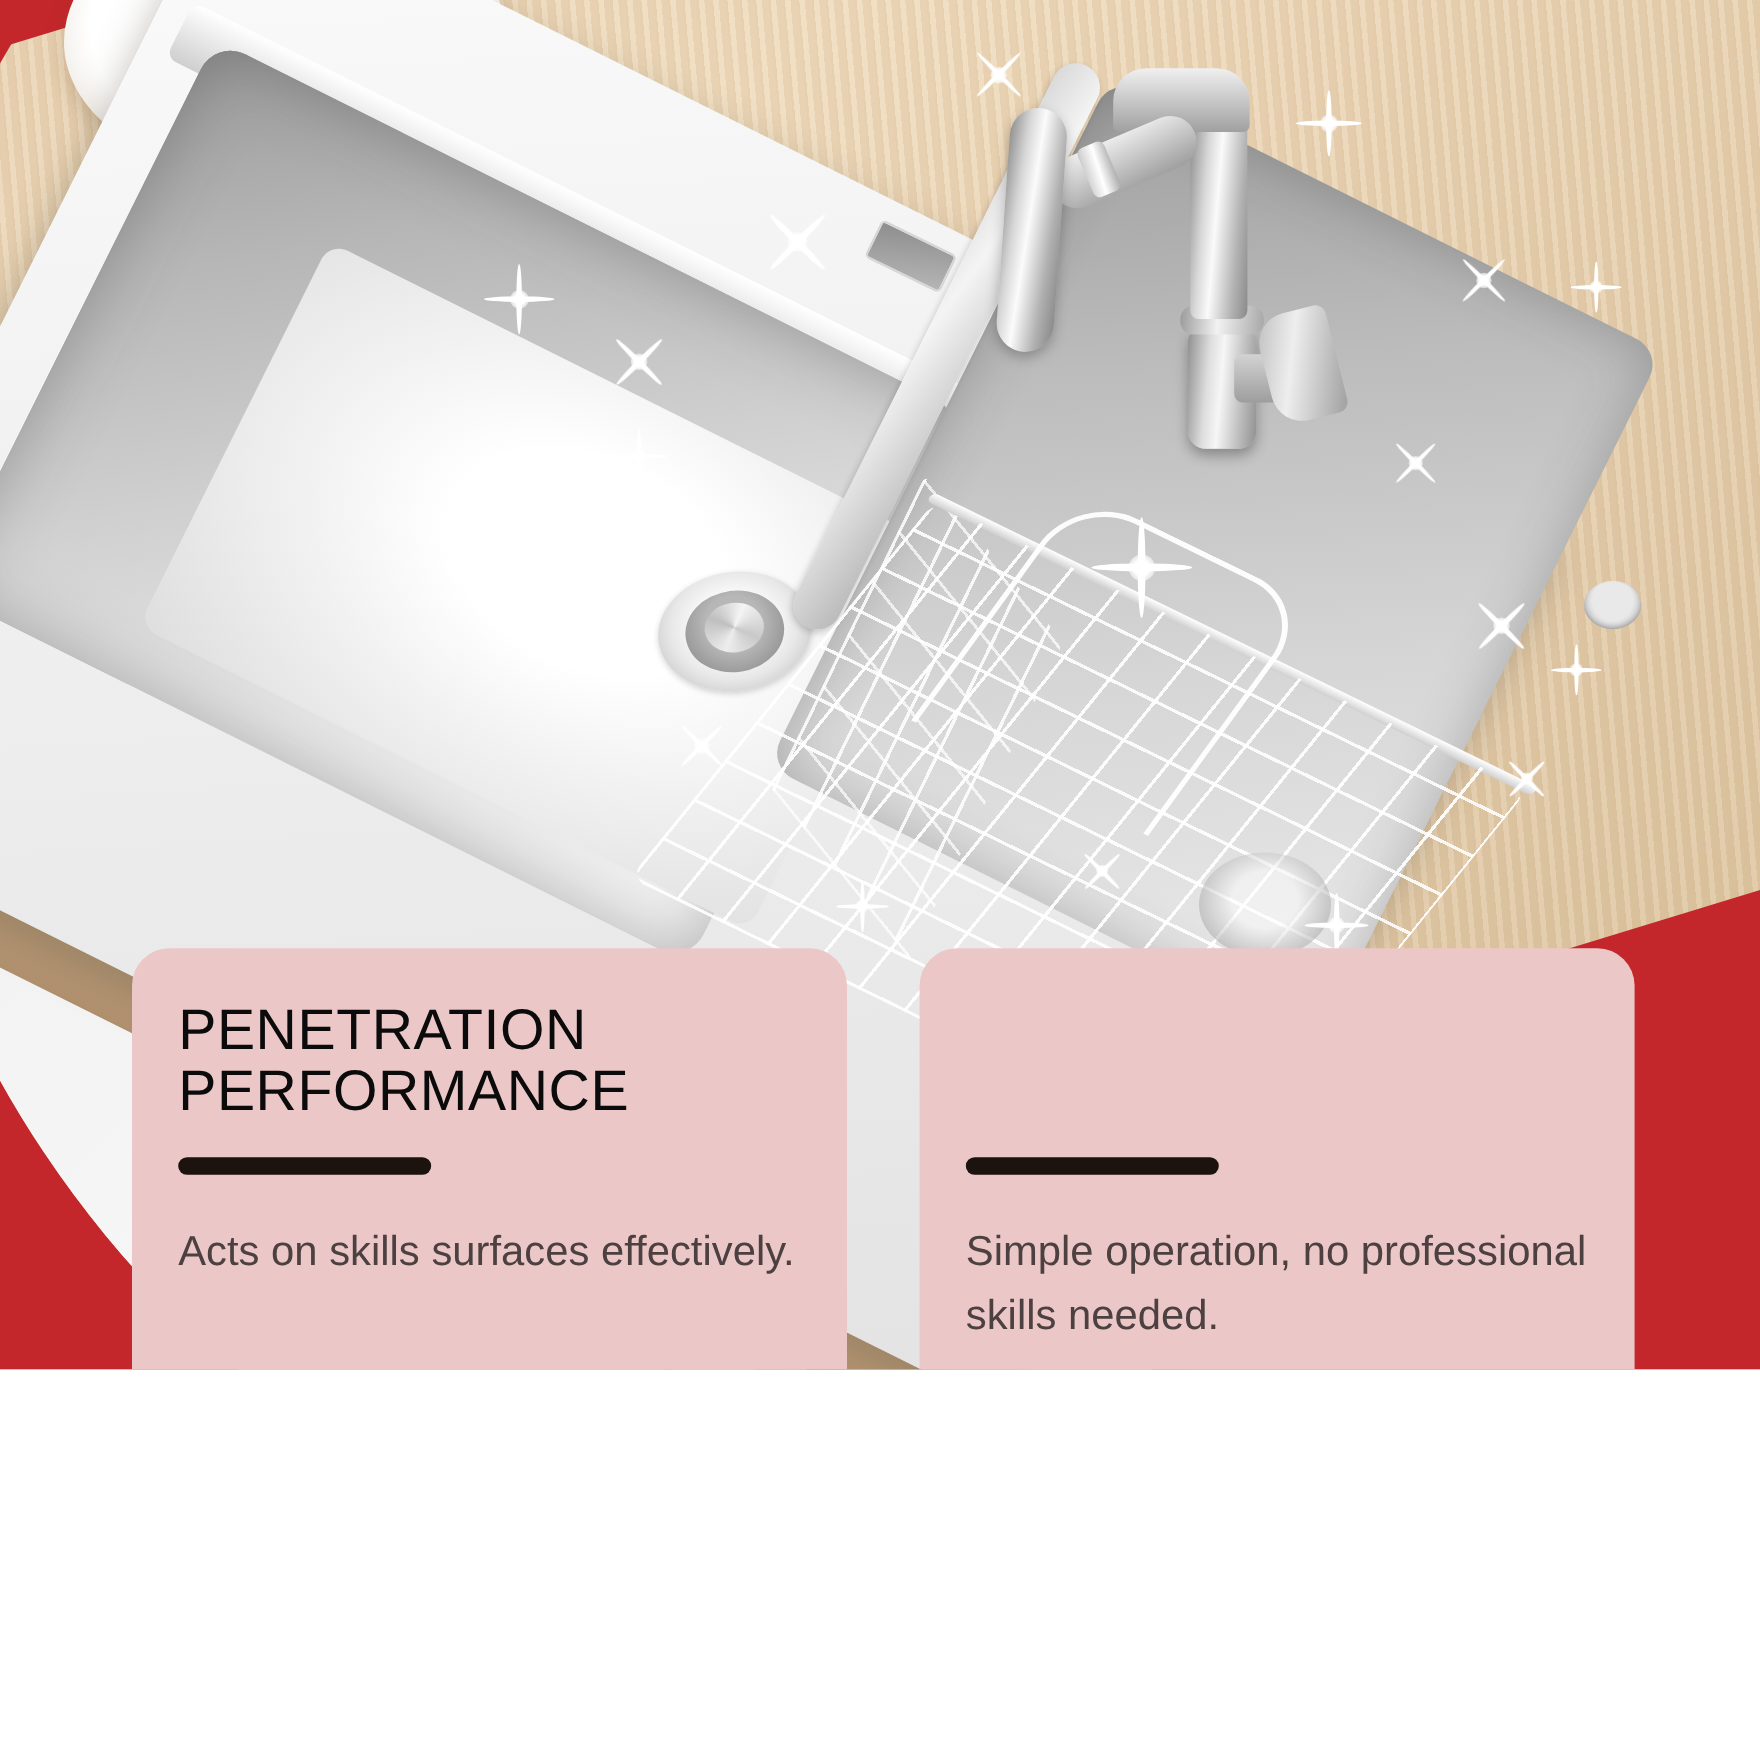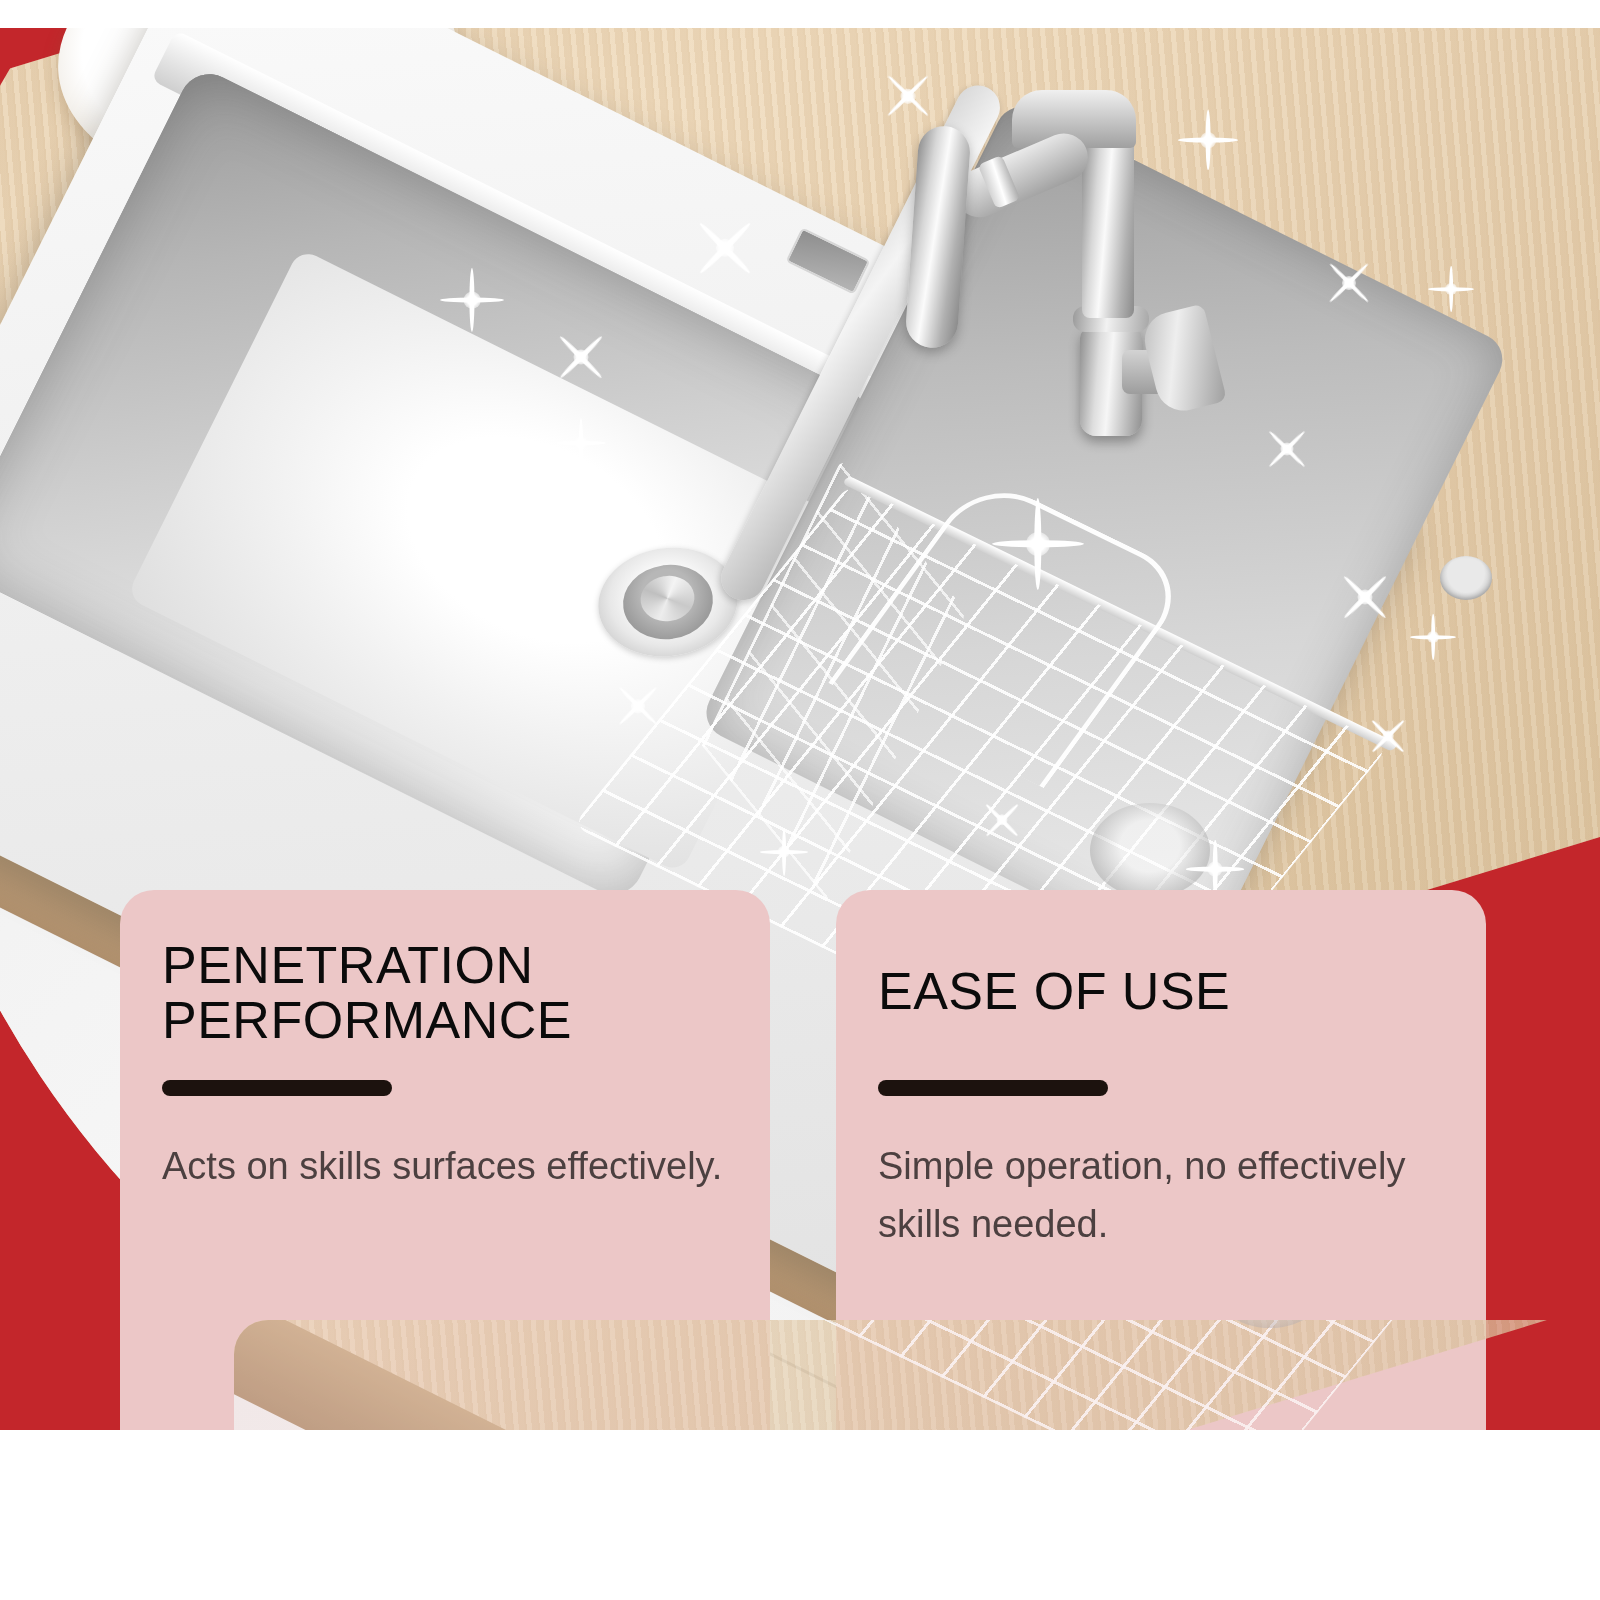--- a/index.html
+++ b/index.html
@@ -3,25 +3,24 @@
 <meta charset="utf-8">
 <style>
   html, body {
     margin: 0;
     padding: 0;
     background: #ffffff;
   }
   #stage {
     position: relative;
     width: 1600px;
-    height: 1402px;
+    height: 1245px;
     overflow: hidden;
     font-family: "Liberation Sans", sans-serif;
     background: #c3262b;
-    margin-top: 28px;
   }
 
   
   .red-bg {
     position: absolute;
     inset: 0;
     background: #c3262b;
   }
 
   
@@ -577,23 +576,22 @@
 
   <div class="cards">
 
     <div class="card left">
       <div class="card-title">PENETRATION PERFORMANCE</div>
       <div class="card-rule"></div>
       <div class="card-body"> Acts on skills surfaces effectively.</div>
     </div>
 
     <div class="card right">
-      <div class="card-title">EASE OF USE</div>
       <div class="card-rule"></div>
-      <div class="card-body">Simple operation, no effectively skills needed.</div>
+      <div class="card-body">Simple operation, no professional skills needed.</div>
     </div>
   </div>
 
   <div class="photo-clip glass-overlay" style="opacity:.74;">
     <div class="photo" style="clip-path: inset(862px 114px 56px 114px round 34px);">
       <div class="counter"></div>
       <div class="counter-edge"></div>
       <div class="cabinet-face"></div>
       <div class="cabinet-line"></div>
       <div class="basket">

